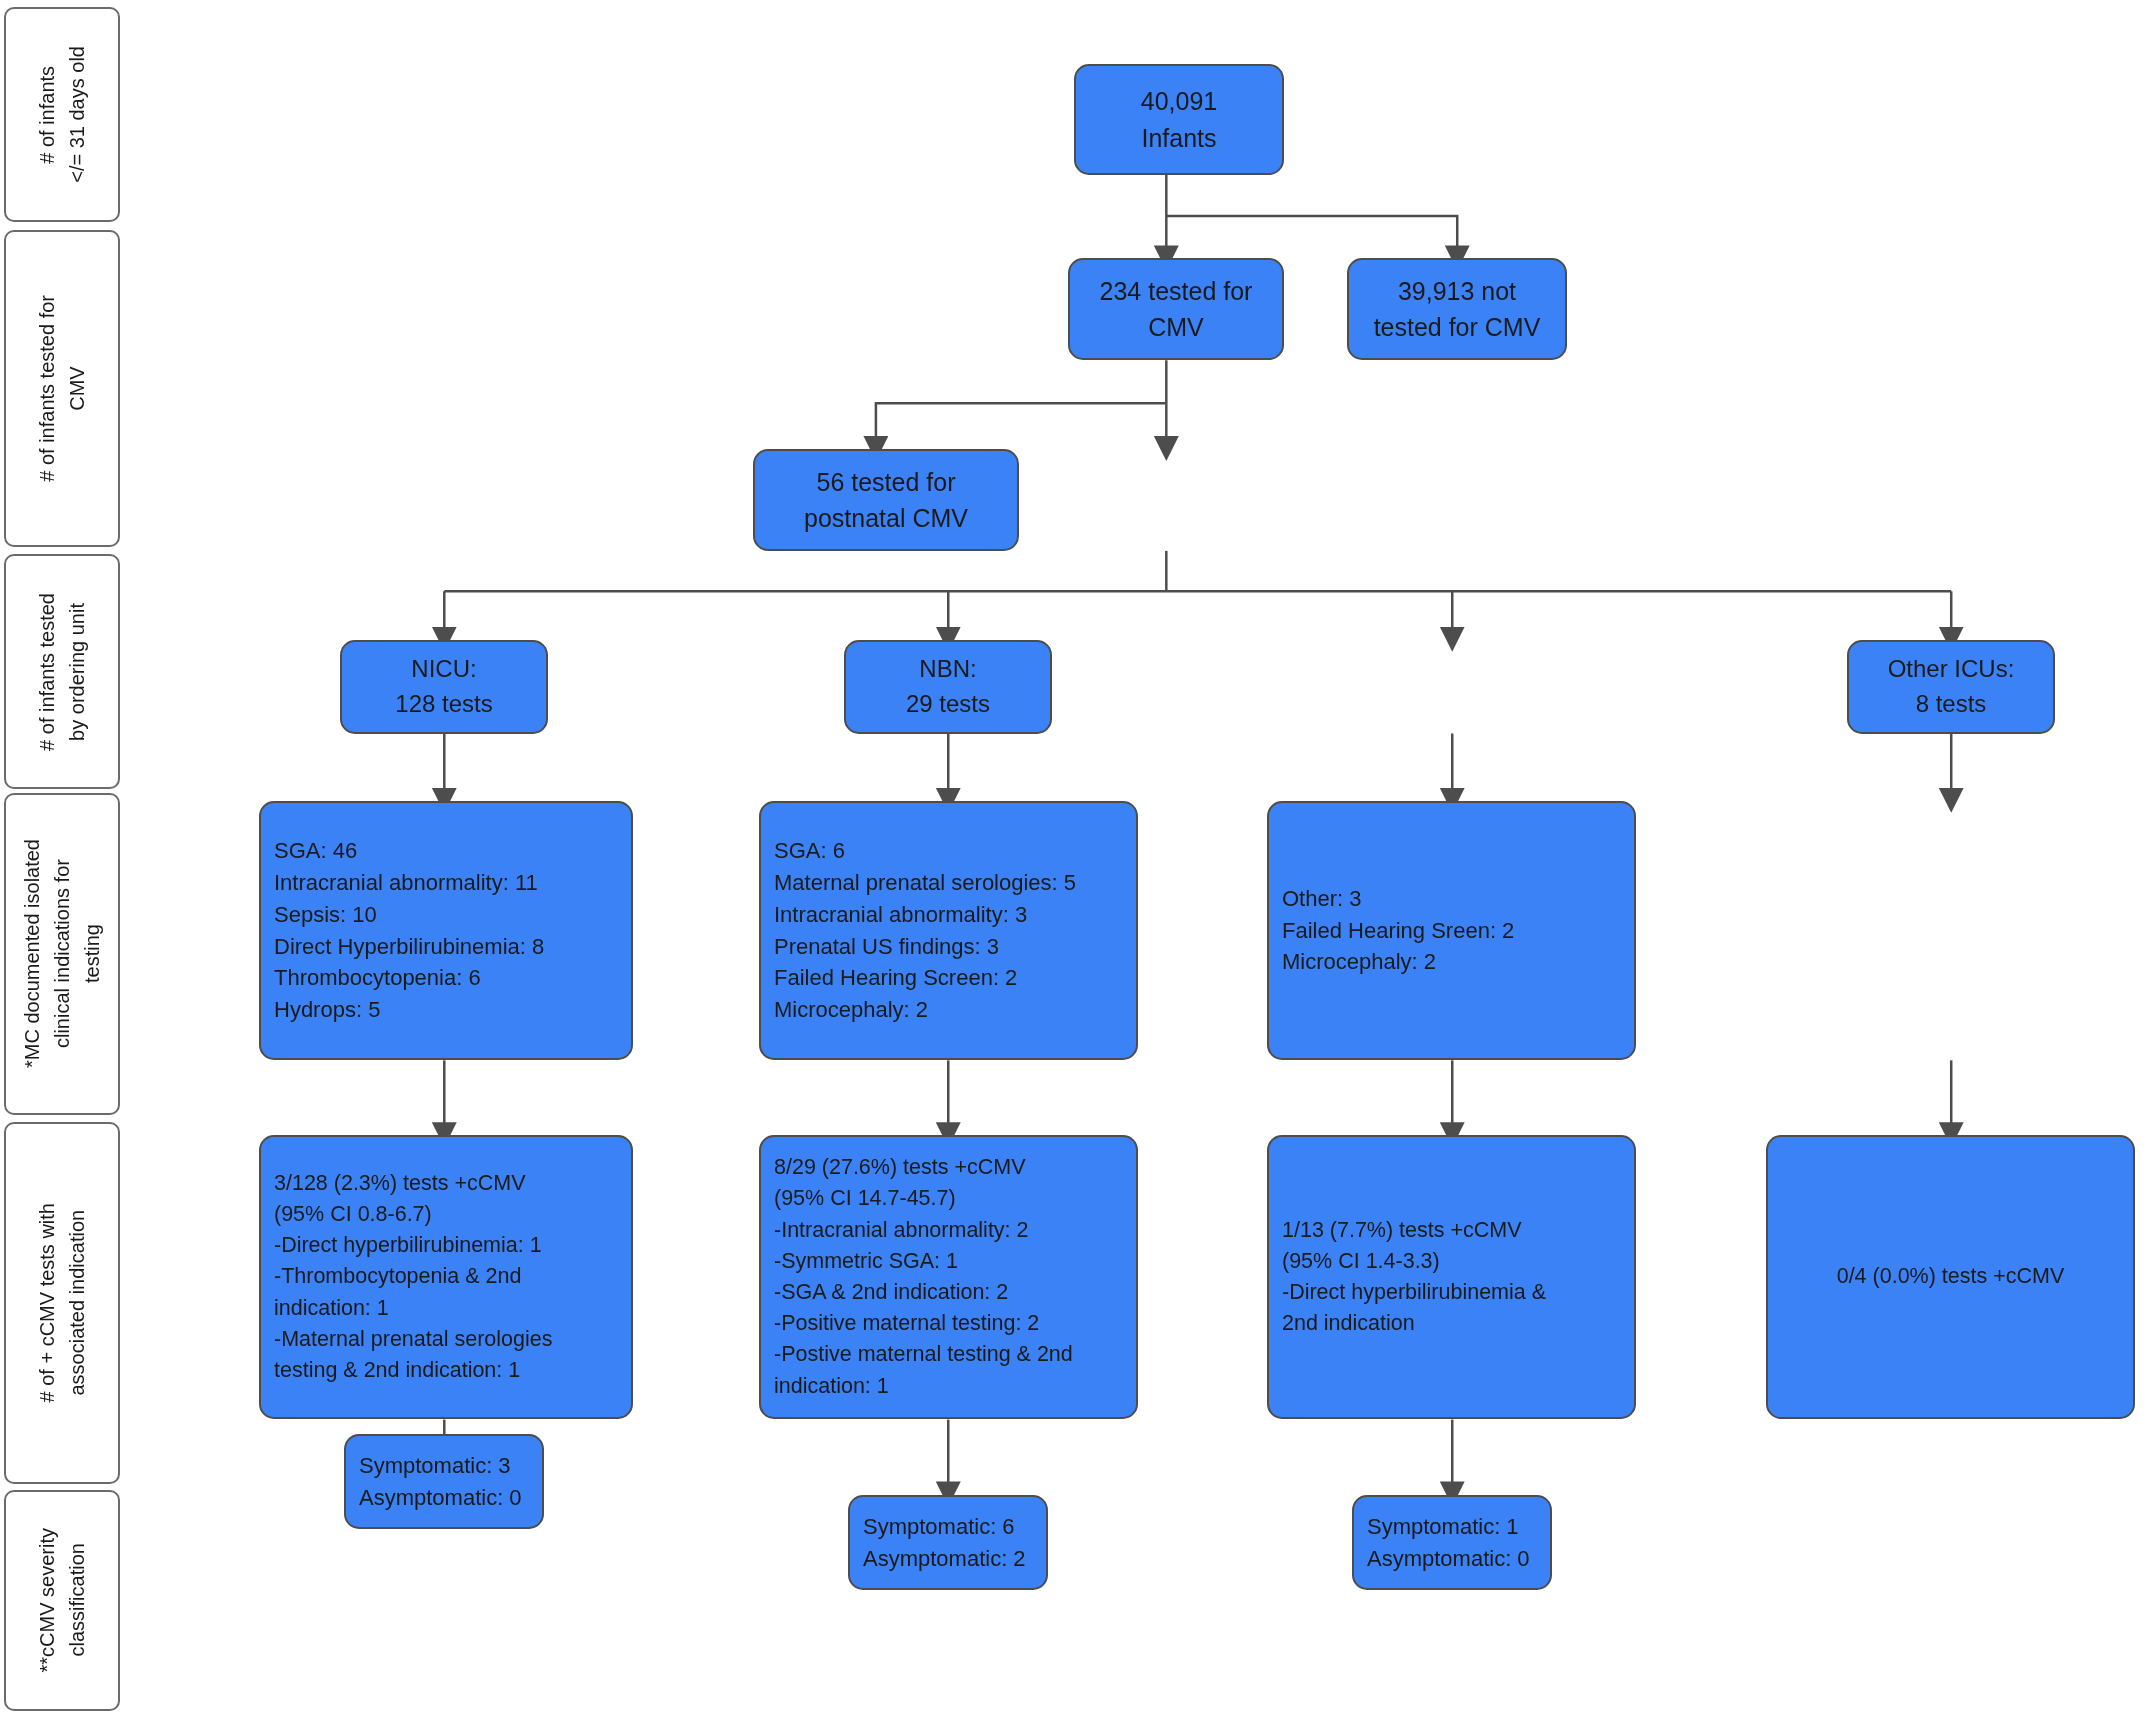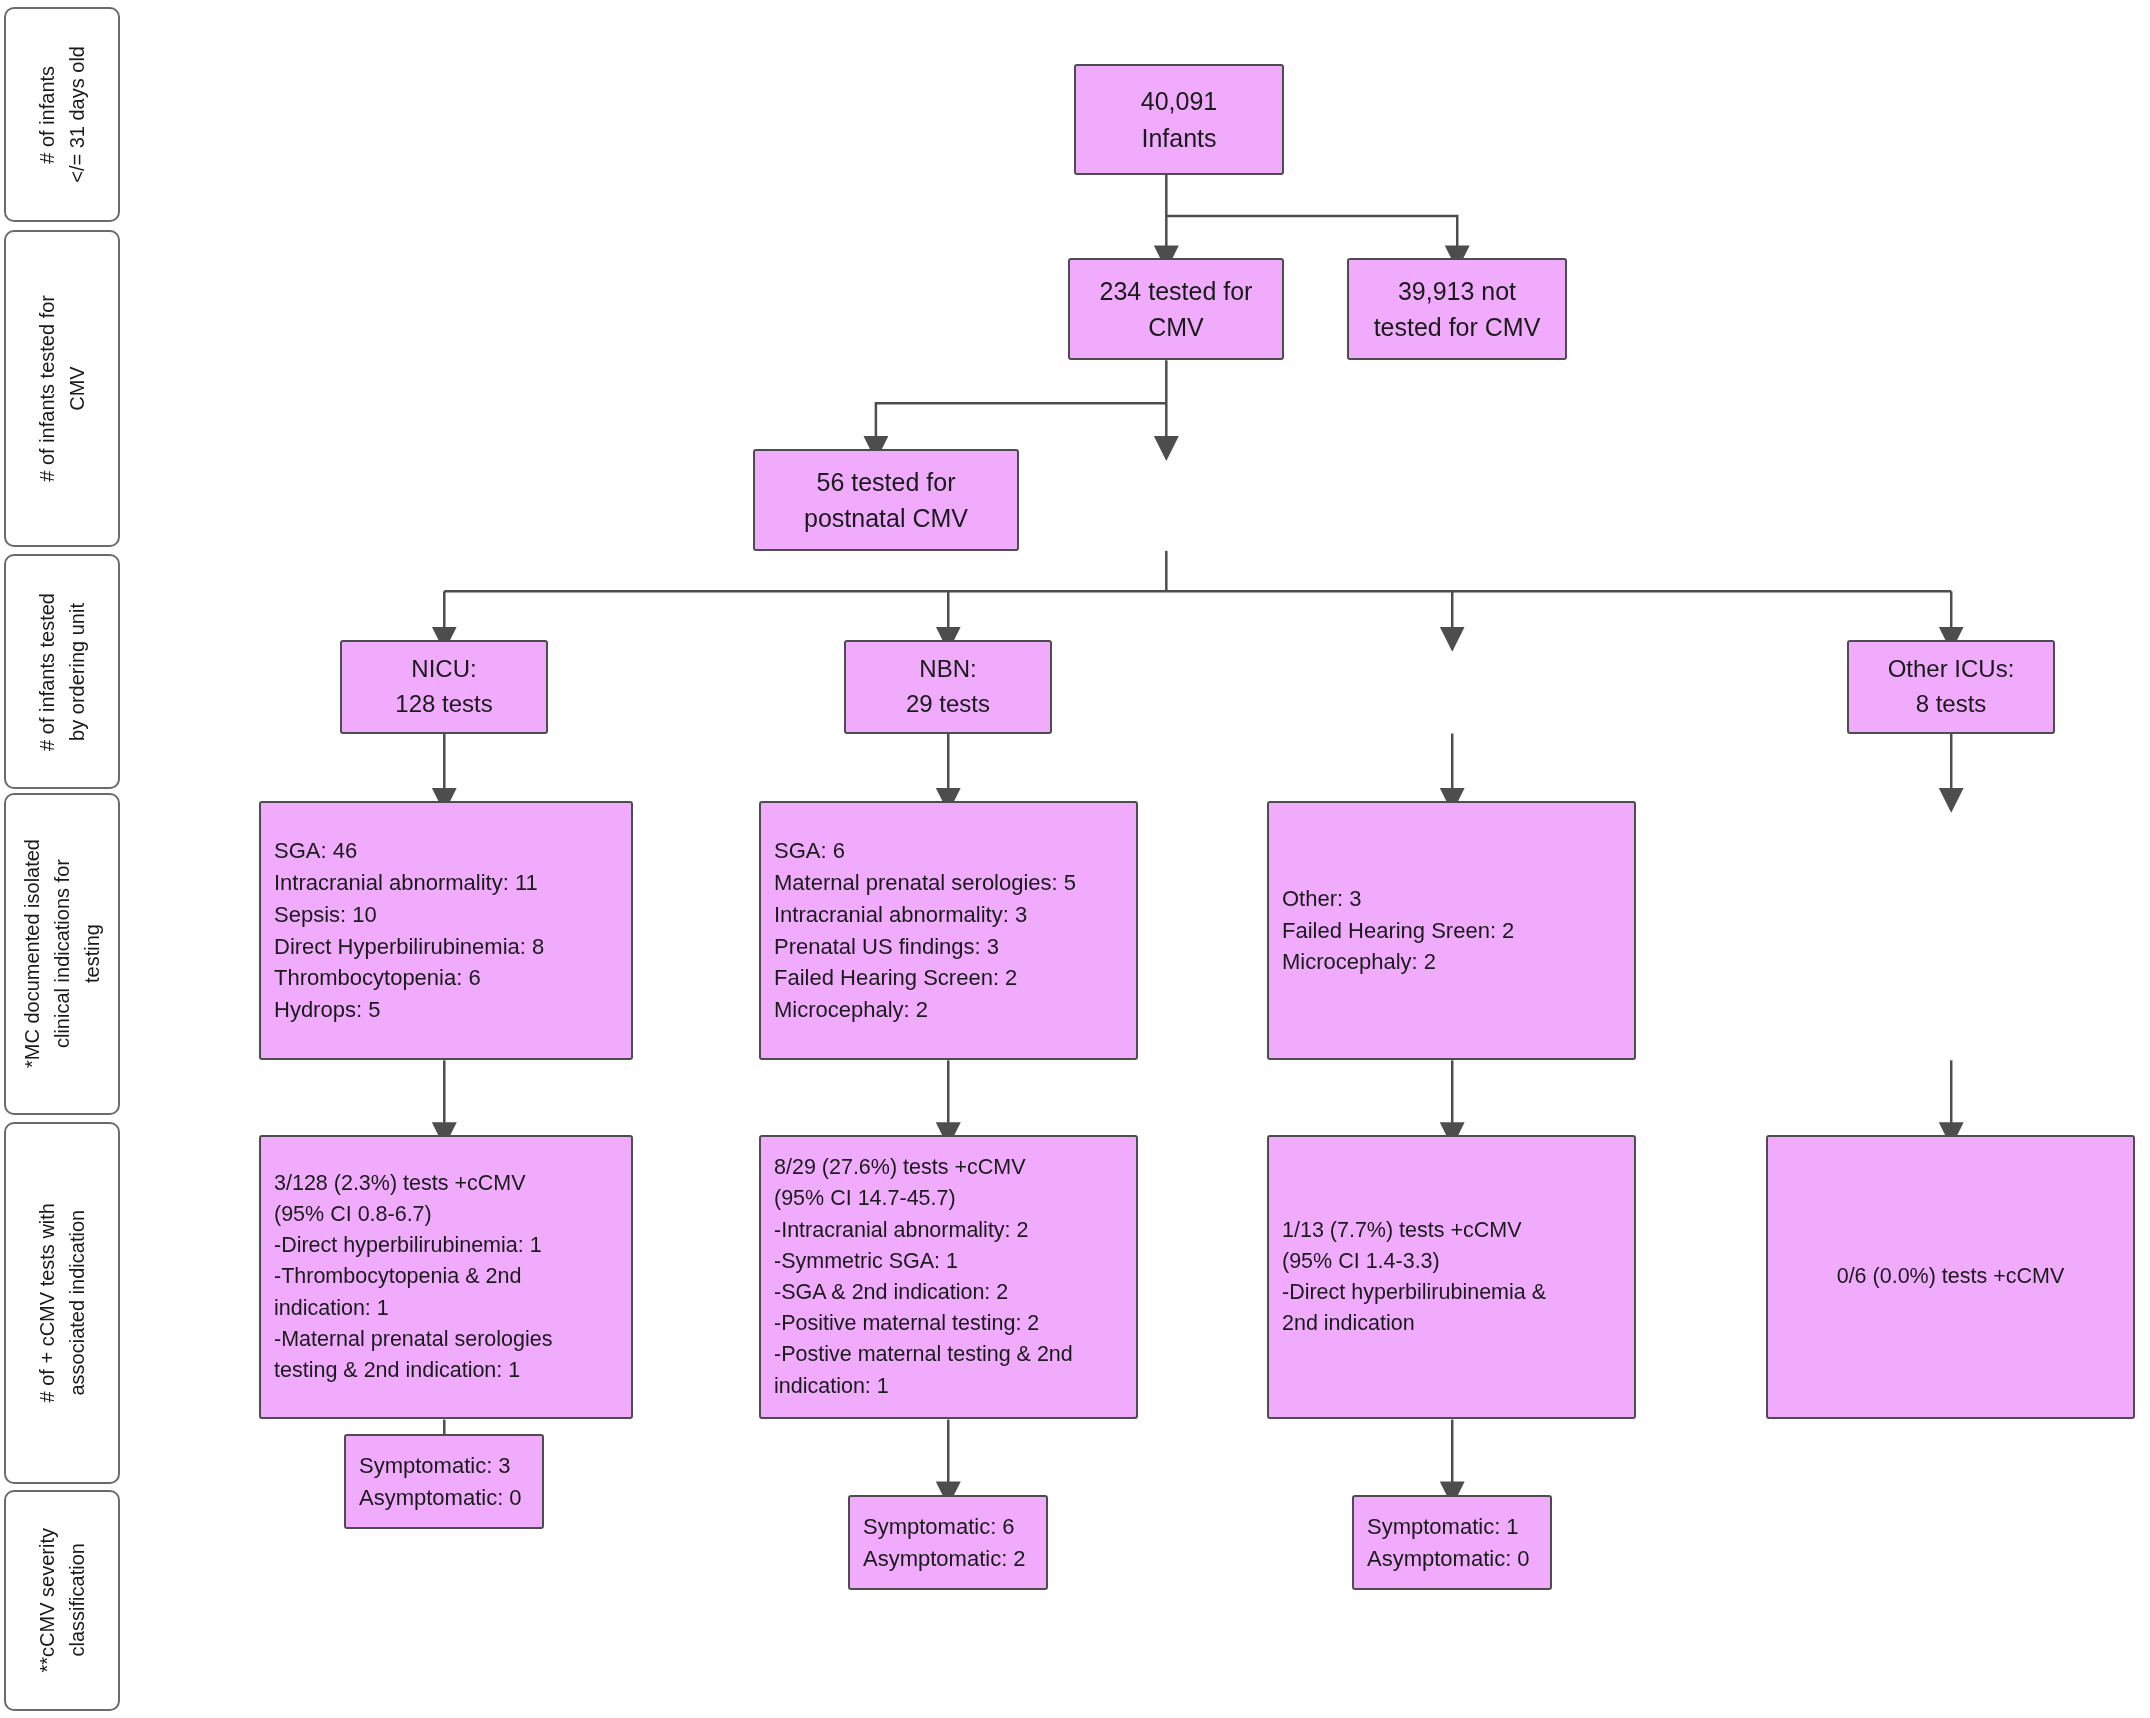--- a/index.html
+++ b/index.html
@@ -16,23 +16,23 @@
   }
   svg#wires{
     position:absolute;
     left:0;top:0;
     width:2151px;height:1718px;
     pointer-events:none;
   }
   .box{
     position:absolute;
     box-sizing:border-box;
-    background:#f0abfc;
+    background:#3b82f6;
     border:2.5px solid #4d4d4d;
-    border-radius:3px;
+    border-radius:15px;
     display:flex;
     align-items:center;
     justify-content:center;
     text-align:center;
     line-height:1.45;
     z-index:2;
   }
   .box.left{
     justify-content:flex-start;
     text-align:left;
@@ -216,21 +216,21 @@
 -Postive maternal testing &amp; 2nd
 indication: 1</span>
   </div>
   <div class="box left fs-res" style="left:1267px;top:1135px;width:369px;height:284px;">
     <span class="txt">1/13 (7.7%) tests +cCMV
 (95% CI 1.4-3.3)
 -Direct hyperbilirubinemia &amp;
 2nd indication</span>
   </div>
   <div class="box fs-res" style="left:1766px;top:1135px;width:369px;height:284px;">
-    <span class="txt">0/6 (0.0%) tests +cCMV</span>
+    <span class="txt">0/4 (0.0%) tests +cCMV</span>
   </div>
 
   <div class="box left fs-sym" style="left:344px;top:1434px;width:200px;height:95px;">
     <span class="txt">Symptomatic: 3
 Asymptomatic: 0</span>
   </div>
   <div class="box left fs-sym" style="left:848px;top:1495px;width:200px;height:95px;">
     <span class="txt">Symptomatic: 6
 Asymptomatic: 2</span>
   </div>

